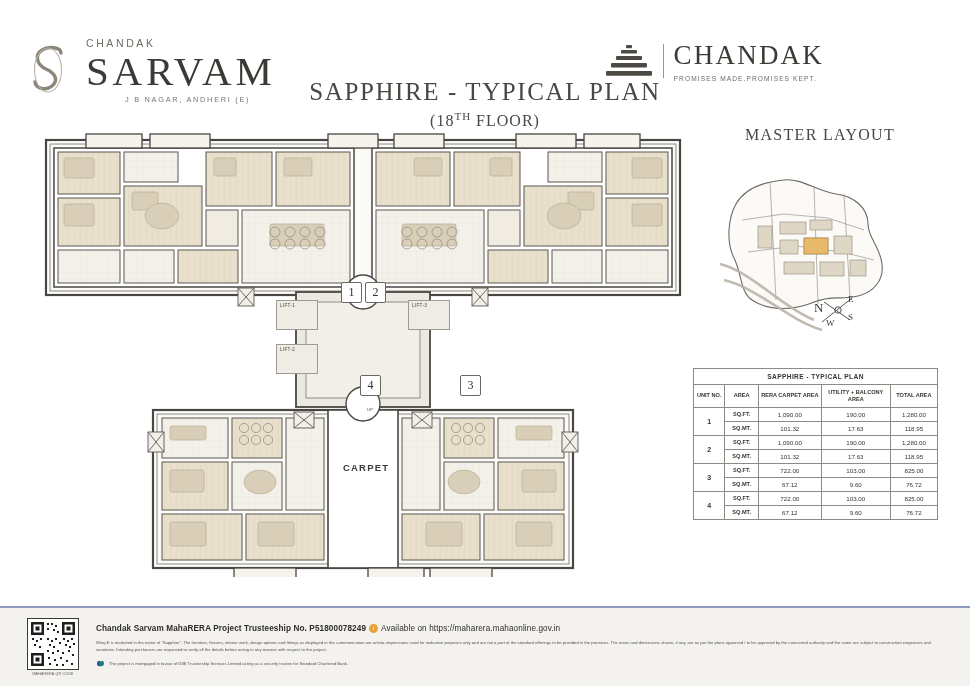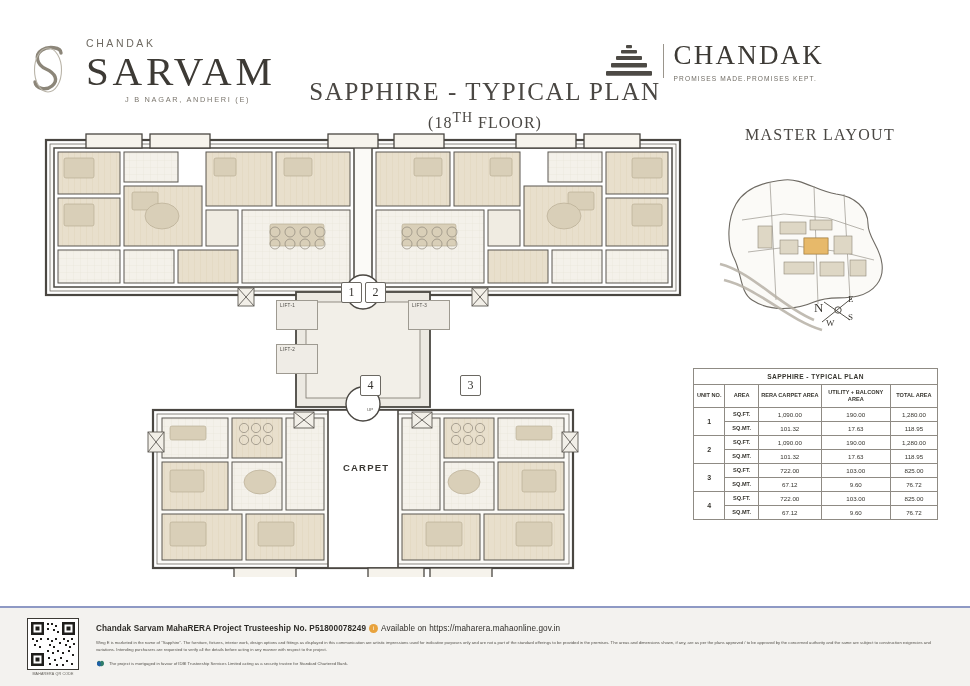--- a/index.html
+++ b/index.html
@@ -28,21 +28,21 @@
 
   .title-block { position:absolute; left:0; top:66px; width:970px; text-align:center; }
   .title-main {
     font-family:"Liberation Serif", serif;
     font-size:25px; letter-spacing:1.6px; color:#4a4743;
   }
   .title-sub {
     font-family:"Liberation Serif", serif;
     font-size:16px; letter-spacing:1px; color:#4a4743; margin-top:4px;
   }
-  .title-sub sup { font-size:14px; }
+  .title-sub sup { font-size:11px; }
 
   .brand-right { position:absolute; right:28px; top:28px; display:flex; align-items:center; gap:10px; }
   .chandak-logo-shape { width:48px; height:40px; position:relative; }
   .divider-v { width:1px; height:34px; background:#9a958c; }
   .chandak-word { font-family:"Liberation Serif", serif; font-size:27px; letter-spacing:2.2px; color:#3d3a35; }
   .chandak-tag { font-size:6.6px; letter-spacing:1.1px; color:#6f6b63; margin-top:4px; }
 
   
   .plan-wrap { position:absolute; left:38px; top:132px; width:650px; height:445px; }
   .plan-svg { position:absolute; left:0; top:0; }

